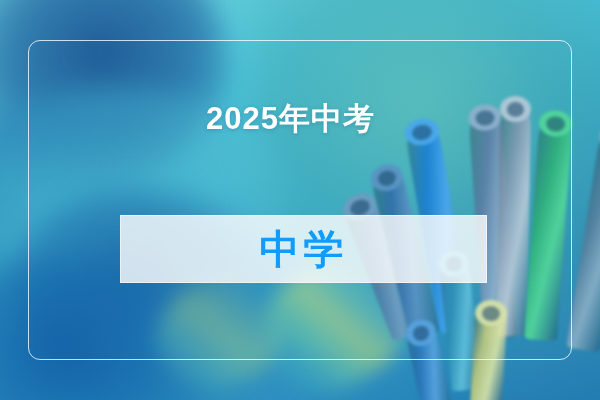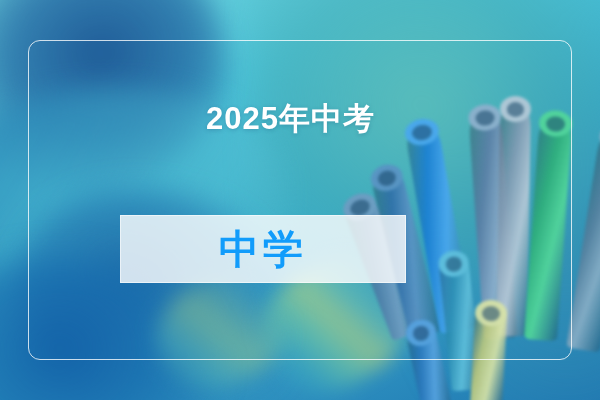--- a/index.html
+++ b/index.html
@@ -186,21 +186,21 @@
     text-shadow: 0 1px 4px rgba(20,70,110,0.28);
     white-space: nowrap;
   }
   .headline .line { display: block; }
 
   
   .plate {
     position: absolute;
     left: 120px;
     top: 215px;
-    width: 286px;
+    width: 367px;
     height: 68px;
     box-sizing: border-box;
     background: rgba(255,255,255,0.80);
     border: 1px solid rgba(255,255,255,0.55);
     display: flex;
     align-items: center;
     justify-content: center;
   }
   .plate-label {
     color: #119cfb;

